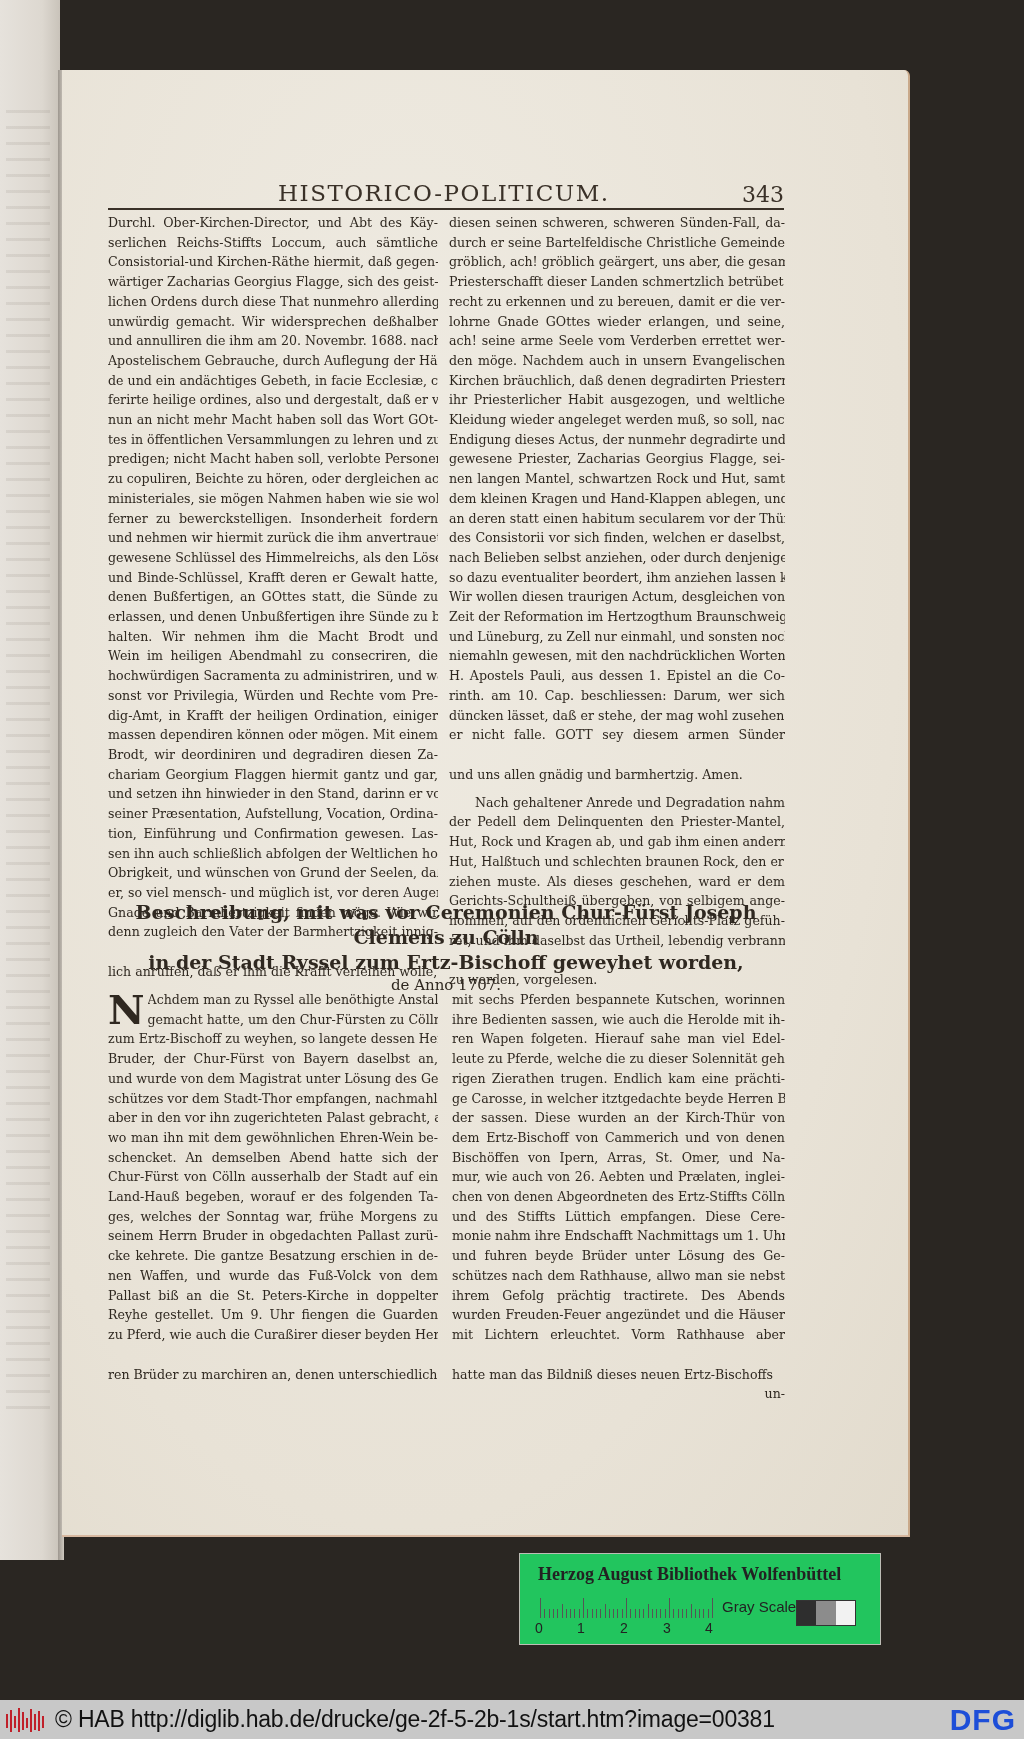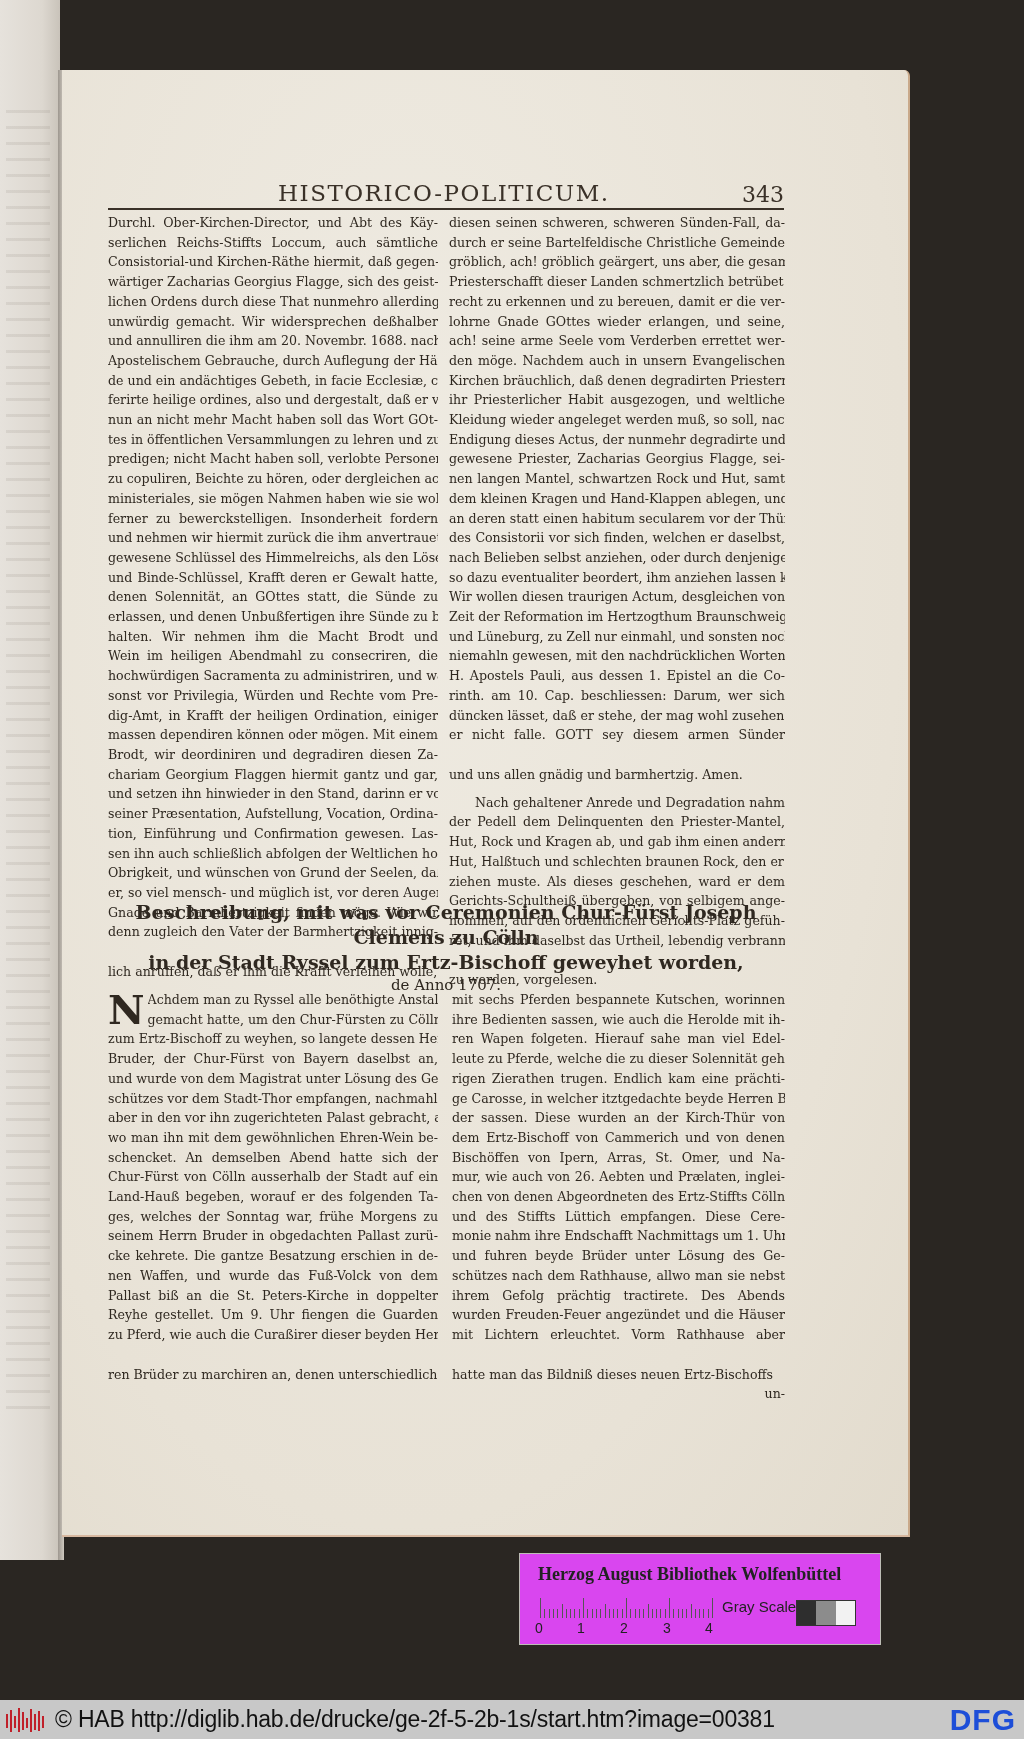--- a/index.html
+++ b/index.html
@@ -22,21 +22,21 @@
   .col-a1{left:108px;top:213px;width:330px;}
   .col-b1{left:449px;top:213px;width:336px;}
   .section{position:absolute;left:108px;top:900px;width:676px;text-align:center;color:#2f2820;}
   .section .num{font-size:16px;letter-spacing:2px;line-height:22px;}
   .section .title{font-size:19px;line-height:25px;font-weight:bold;}
   .section .date{font-size:15px;line-height:20px;}
   .col-a2{left:108px;top:990px;width:330px;}
   .col-b2{left:452px;top:990px;width:333px;}
   .dropcap{float:left;font-size:40px;line-height:36px;margin:2px 3px 0 0;font-weight:bold;color:#2f2820;}
   .catchword{text-align:right;display:block;}
-  .colorbar{position:absolute;left:519px;top:1553px;width:360px;height:90px;background:#d946ef;border:1px solid #bdbdb6;}
+  .colorbar{position:absolute;left:519px;top:1553px;width:360px;height:90px;background:#22c55e;border:1px solid #bdbdb6;}
   .colorbar .inst{position:absolute;left:18px;top:10px;font-family:"Liberation Serif",serif;font-weight:bold;font-size:18px;color:#222;}
   .ruler{position:absolute;left:20px;top:44px;width:176px;height:20px;}
   .ruler .tick{position:absolute;bottom:0;width:1px;background:#555;}
   .ruler-labels{position:absolute;left:15px;top:66px;width:200px;height:18px;font-family:"Liberation Sans",sans-serif;font-size:14px;color:#222;}
   .ruler-labels span{position:absolute;top:0;}
   .gray-label{position:absolute;left:202px;top:44px;font-family:"Liberation Sans",sans-serif;font-size:15px;color:#222;}
   .swatches{position:absolute;left:276px;top:46px;width:58px;height:24px;border:1px solid #333;display:flex;}
   .swatches div{flex:1;}
   .footer{position:absolute;left:0;top:1700px;width:1024px;height:39px;background:#c8c8c8;}
   .hab-logo{position:absolute;left:4px;top:6px;width:42px;height:28px;}
@@ -73,21 +73,21 @@
     <span class="line">ferirte heilige ordines, also und dergestalt, daß er von</span>
     <span class="line">nun an nicht mehr Macht haben soll das Wort GOt-</span>
     <span class="line">tes in öffentlichen Versammlungen zu lehren und zu</span>
     <span class="line">predigen; nicht Macht haben soll, verlobte Personen</span>
     <span class="line">zu copuliren, Beichte zu hören, oder dergleichen actus</span>
     <span class="line">ministeriales, sie mögen Nahmen haben wie sie wollen,</span>
     <span class="line">ferner zu bewerckstelligen. Insonderheit fordern</span>
     <span class="line">und nehmen wir hiermit zurück die ihm anvertrauet</span>
     <span class="line">gewesene Schlüssel des Himmelreichs, als den Löse-</span>
     <span class="line">und Binde-Schlüssel, Krafft deren er Gewalt hatte,</span>
-    <span class="line">denen Solennität, an GOttes statt, die Sünde zu</span>
+    <span class="line">denen Bußfertigen, an GOttes statt, die Sünde zu</span>
     <span class="line">erlassen, und denen Unbußfertigen ihre Sünde zu be-</span>
     <span class="line">halten. Wir nehmen ihm die Macht Brodt und</span>
     <span class="line">Wein im heiligen Abendmahl zu consecriren, die</span>
     <span class="line">hochwürdigen Sacramenta zu administriren, und was</span>
     <span class="line">sonst vor Privilegia, Würden und Rechte vom Pre-</span>
     <span class="line">dig-Amt, in Krafft der heiligen Ordination, einiger</span>
     <span class="line">massen dependiren können oder mögen. Mit einem</span>
     <span class="line">Brodt, wir deordiniren und degradiren diesen Za-</span>
     <span class="line">chariam Georgium Flaggen hiermit gantz und gar,</span>
     <span class="line">und setzen ihn hinwieder in den Stand, darinn er vor</span>

